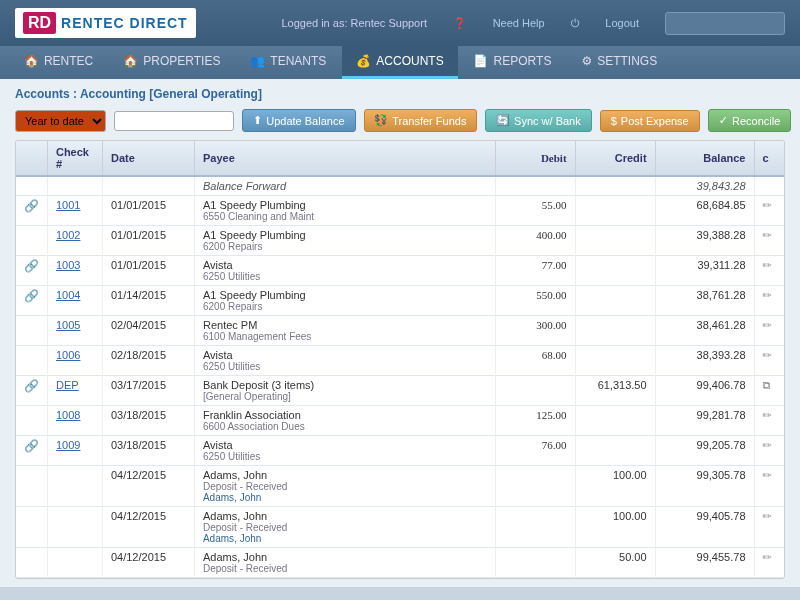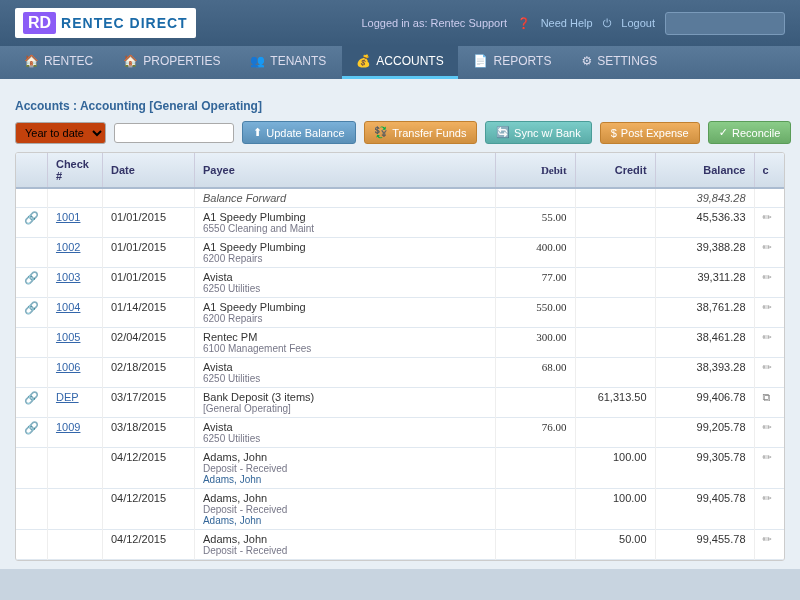--- a/index.html
+++ b/index.html
@@ -2,34 +2,34 @@
 <html><head>
   <meta charset="utf-8">
   <style>
     * { margin: 0; padding: 0; box-sizing: border-box; }
     body { font-family: Arial, sans-serif; font-size: 12px; background: #c8d4e0; width: 800px; height: 600px; overflow: hidden; }
 
     
     .header { background: linear-gradient(180deg, #4a6a8a 0%, #3a5a7a 100%); padding: 8px 15px; display: flex; align-items: center; justify-content: space-between; }
     .logo-area { display: flex; align-items: center; gap: 8px; }
     .logo-box { background: white; padding: 4px 8px; display: flex; align-items: center; gap: 5px; border-radius: 2px; }
-    .logo-rd { background: #8b5cf6; color: white; font-weight: bold; font-size: 16px; padding: 2px 5px; border-radius: 2px; }
+    .logo-rd { background: #be185d; color: white; font-weight: bold; font-size: 16px; padding: 2px 5px; border-radius: 2px; }
     .logo-text { color: #1a6aa8; font-weight: bold; font-size: 14px; letter-spacing: 1px; }
-    .header-right { display: flex; align-items: center; gap: 10px; color: #dde; font-size: 11px; }
+    .header-right { display: flex; align-items: center; gap: 26px; color: #dde; font-size: 11px; }
     .header-search { background: #5a7a9a; border: 1px solid #7a9aba; padding: 3px 8px; color: white; border-radius: 3px; width: 120px; }
     .header-link { color: #aaccee; text-decoration: none; font-size: 11px; cursor: pointer; }
 
     
     .nav { background: linear-gradient(180deg, #5a7a9a 0%, #4a6a8a 100%); display: flex; align-items: stretch; padding: 0 10px; gap: 2px; }
     .nav-item { padding: 8px 14px; color: #dde; font-size: 12px; cursor: pointer; display: flex; align-items: center; gap: 5px; text-decoration: none; border-bottom: 3px solid transparent; }
     .nav-item.active { background: #3a5a7a; border-bottom: 3px solid #5bc8f5; color: white; }
 
     
     .content { background: #e8eff5; padding: 8px 15px; }
-    .breadcrumb { color: #336699; font-size: 12px; margin-bottom: 8px; font-weight: bold; margin-top: 12px; }
+    .breadcrumb { color: #336699; font-size: 12px; margin-bottom: 8px; font-weight: bold; }
 
     
     .toolbar { display: flex; align-items: center; gap: 8px; margin-bottom: 8px; }
     .filter-select { padding: 3px 5px; border: 1px solid #aaa; border-radius: 3px; background: #c2410c; font-size: 11px; }
     .filter-input { padding: 3px 8px; border: 1px solid #aaa; border-radius: 3px; width: 120px; font-size: 11px; }
     .btn { padding: 4px 10px; border-radius: 3px; border: 1px solid; font-size: 11px; cursor: pointer; display: flex; align-items: center; gap: 4px; white-space: nowrap; }
     .btn-blue { background: linear-gradient(180deg, #7ab0d8 0%, #5a90b8 100%); border-color: #4a80a8; color: white; }
     .btn-green { background: linear-gradient(180deg, #8acc88 0%, #6aac68 100%); border-color: #5a9c58; color: white; }
     .btn-teal { background: linear-gradient(180deg, #7accc8 0%, #5aaca8 100%); border-color: #4a9c98; color: white; }
     .btn-orange { background: linear-gradient(180deg, #f0b060 0%, #d09040 100%); border-color: #c08030; color: white; }
@@ -173,21 +173,21 @@
           <tr>
     <td class="col-icon"><span class="link-icon">🔗</span></td>
     <td class="col-check"><a class="check-link">1001</a></td>
     <td class="col-date">01/01/2015</td>
     <td class="col-payee">
               <div>A1 Speedy Plumbing</div>
               <div class="sub-label">6550 Cleaning and Maint</div>
             </td>
     <td class="col-debit amount">55.00</td>
     <td class="col-credit amount"></td>
-    <td class="col-balance balance-col">45,536.33</td>
+    <td class="col-balance balance-col">68,684.85</td>
     <td class="col-c"><span class="edit-icon">✏</span></td>
   </tr>
           <tr>
     <td class="col-icon"></td>
     <td class="col-check"><a class="check-link">1002</a></td>
     <td class="col-date">01/01/2015</td>
     <td class="col-payee">
               <div>A1 Speedy Plumbing</div>
               <div class="sub-label">6200 Repairs</div>
             </td>
@@ -255,20 +255,33 @@
     <td class="col-payee">
               <div>Bank Deposit (3 items)</div>
               <div class="sub-label">[General Operating]</div>
             </td>
     <td class="col-debit amount"></td>
     <td class="col-credit amount">61,313.50</td>
     <td class="col-balance balance-col">99,406.78</td>
     <td class="col-c"><span class="copy-icon">⧉</span></td>
   </tr>
           <tr>
+    <td class="col-icon"></td>
+    <td class="col-check"><a class="check-link">1008</a></td>
+    <td class="col-date">03/18/2015</td>
+    <td class="col-payee">
+              <div>Franklin Association</div>
+              <div class="sub-label">6600 Association Dues</div>
+            </td>
+    <td class="col-debit amount">125.00</td>
+    <td class="col-credit amount"></td>
+    <td class="col-balance balance-col">99,281.78</td>
+    <td class="col-c"><span class="edit-icon">✏</span></td>
+  </tr>
+          <tr>
     <td class="col-icon"><span class="link-icon">🔗</span></td>
     <td class="col-check"><a class="check-link">1009</a></td>
     <td class="col-date">03/18/2015</td>
     <td class="col-payee">
               <div>Avista</div>
               <div class="sub-label">6250 Utilities</div>
             </td>
     <td class="col-debit amount">76.00</td>
     <td class="col-credit amount"></td>
     <td class="col-balance balance-col">99,205.78</td>

